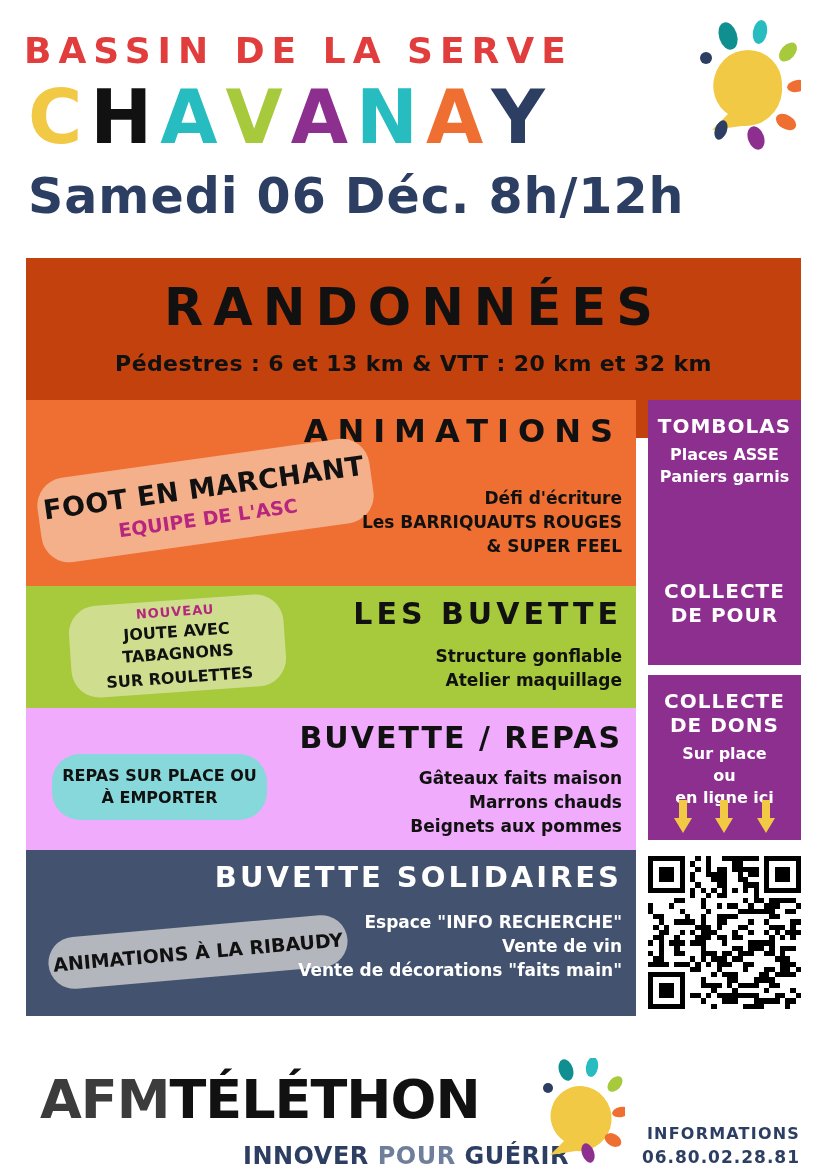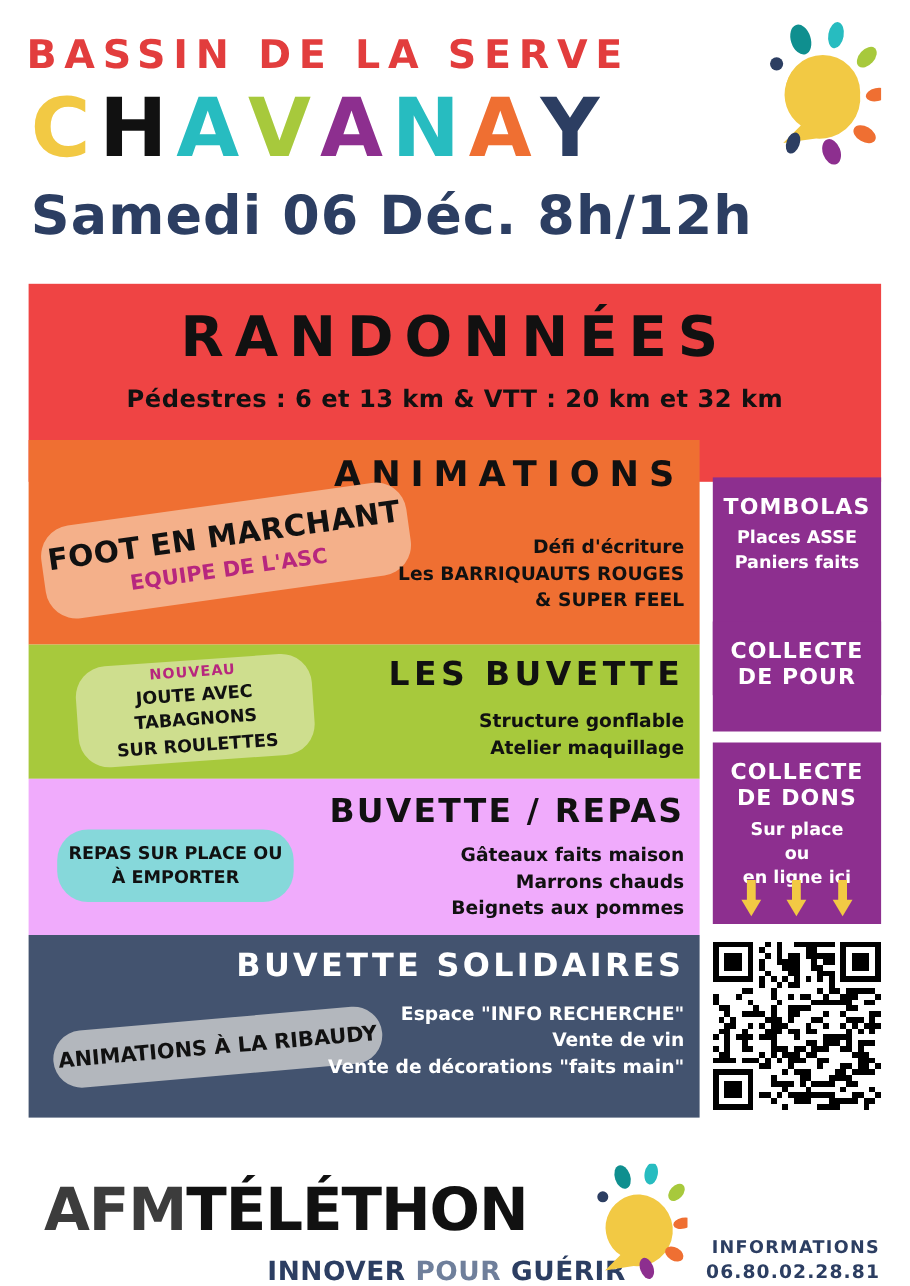--- a/index.html
+++ b/index.html
@@ -36,21 +36,21 @@
     position: absolute; left: 28px; top: 168px;
     font-size: 49px; font-weight: 700; color: #2c3e62;
     letter-spacing: 1px; white-space: nowrap;
     font-family: "DejaVu Sans", sans-serif;
   }
   .sun-logo { position: absolute; right: 26px; top: 18px; width: 135px; height: 132px; }
 
   
   .rando {
     position: absolute; left: 26px; top: 258px; width: 775px; height: 180px;
-    background: #ef4444;
+    background: #c2410c;
   }
   .rando-title {
     text-align: center; font-size: 51px; font-weight: 700;
     letter-spacing: 10px; color: #111; padding-top: 20px;
   }
   .rando-sub {
     text-align: center; font-size: 22px; font-weight: 700;
     color: #111; padding-top: 14px; letter-spacing: 0.4px;
   }
 
@@ -108,21 +108,21 @@
   #block-actions .block-title { top: 10px; font-size: 29px; letter-spacing: 3px; color: #fff; }
   #block-actions .block-list { top: 60px; color: #fff; }
   #pill-ribaudy {
     left: 22px; top: 76px; width: 300px; height: 52px;
     background: #b3b7bd; transform: rotate(-5deg);
   }
   #pill-ribaudy .t { font-size: 19px; font-weight: 700; color: #111; }
 
   
   .rbox { position: absolute; left: 648px; width: 153px; background: #8d2f8f; color: #fff; }
-  #box-tombolas { top: 400px; height: 198px; margin-top: 34px; }
+  #box-tombolas { top: 400px; height: 198px; }
   #box-piles { top: 565px; height: 100px; }
   #box-dons { top: 675px; height: 165px; }
   .rbox .rtitle {
     text-align: center; font-size: 20px; font-weight: 700;
     letter-spacing: 1px; line-height: 24px; padding-top: 14px;
   }
   .rbox .rsub {
     text-align: center; font-size: 16px; line-height: 22px; padding-top: 6px; font-weight: 600;
   }
   .arrows {
@@ -233,21 +233,21 @@
       <div>Espace "INFO RECHERCHE"</div>
       <div>Vente de vin</div>
       <div>Vente de décorations "faits main"</div>
     </div>
   </div>
 
   <div class="rbox" id="box-tombolas">
     <div class="rtitle">TOMBOLAS</div>
     <div class="rsub">
       <div>Places ASSE</div>
-      <div>Paniers faits</div>
+      <div>Paniers garnis</div>
     </div>
   </div>
 
   <div class="rbox" id="box-piles">
     <div class="rtitle">
       <div>COLLECTE</div>
       <div>DE POUR</div>
     </div>
   </div>
 

